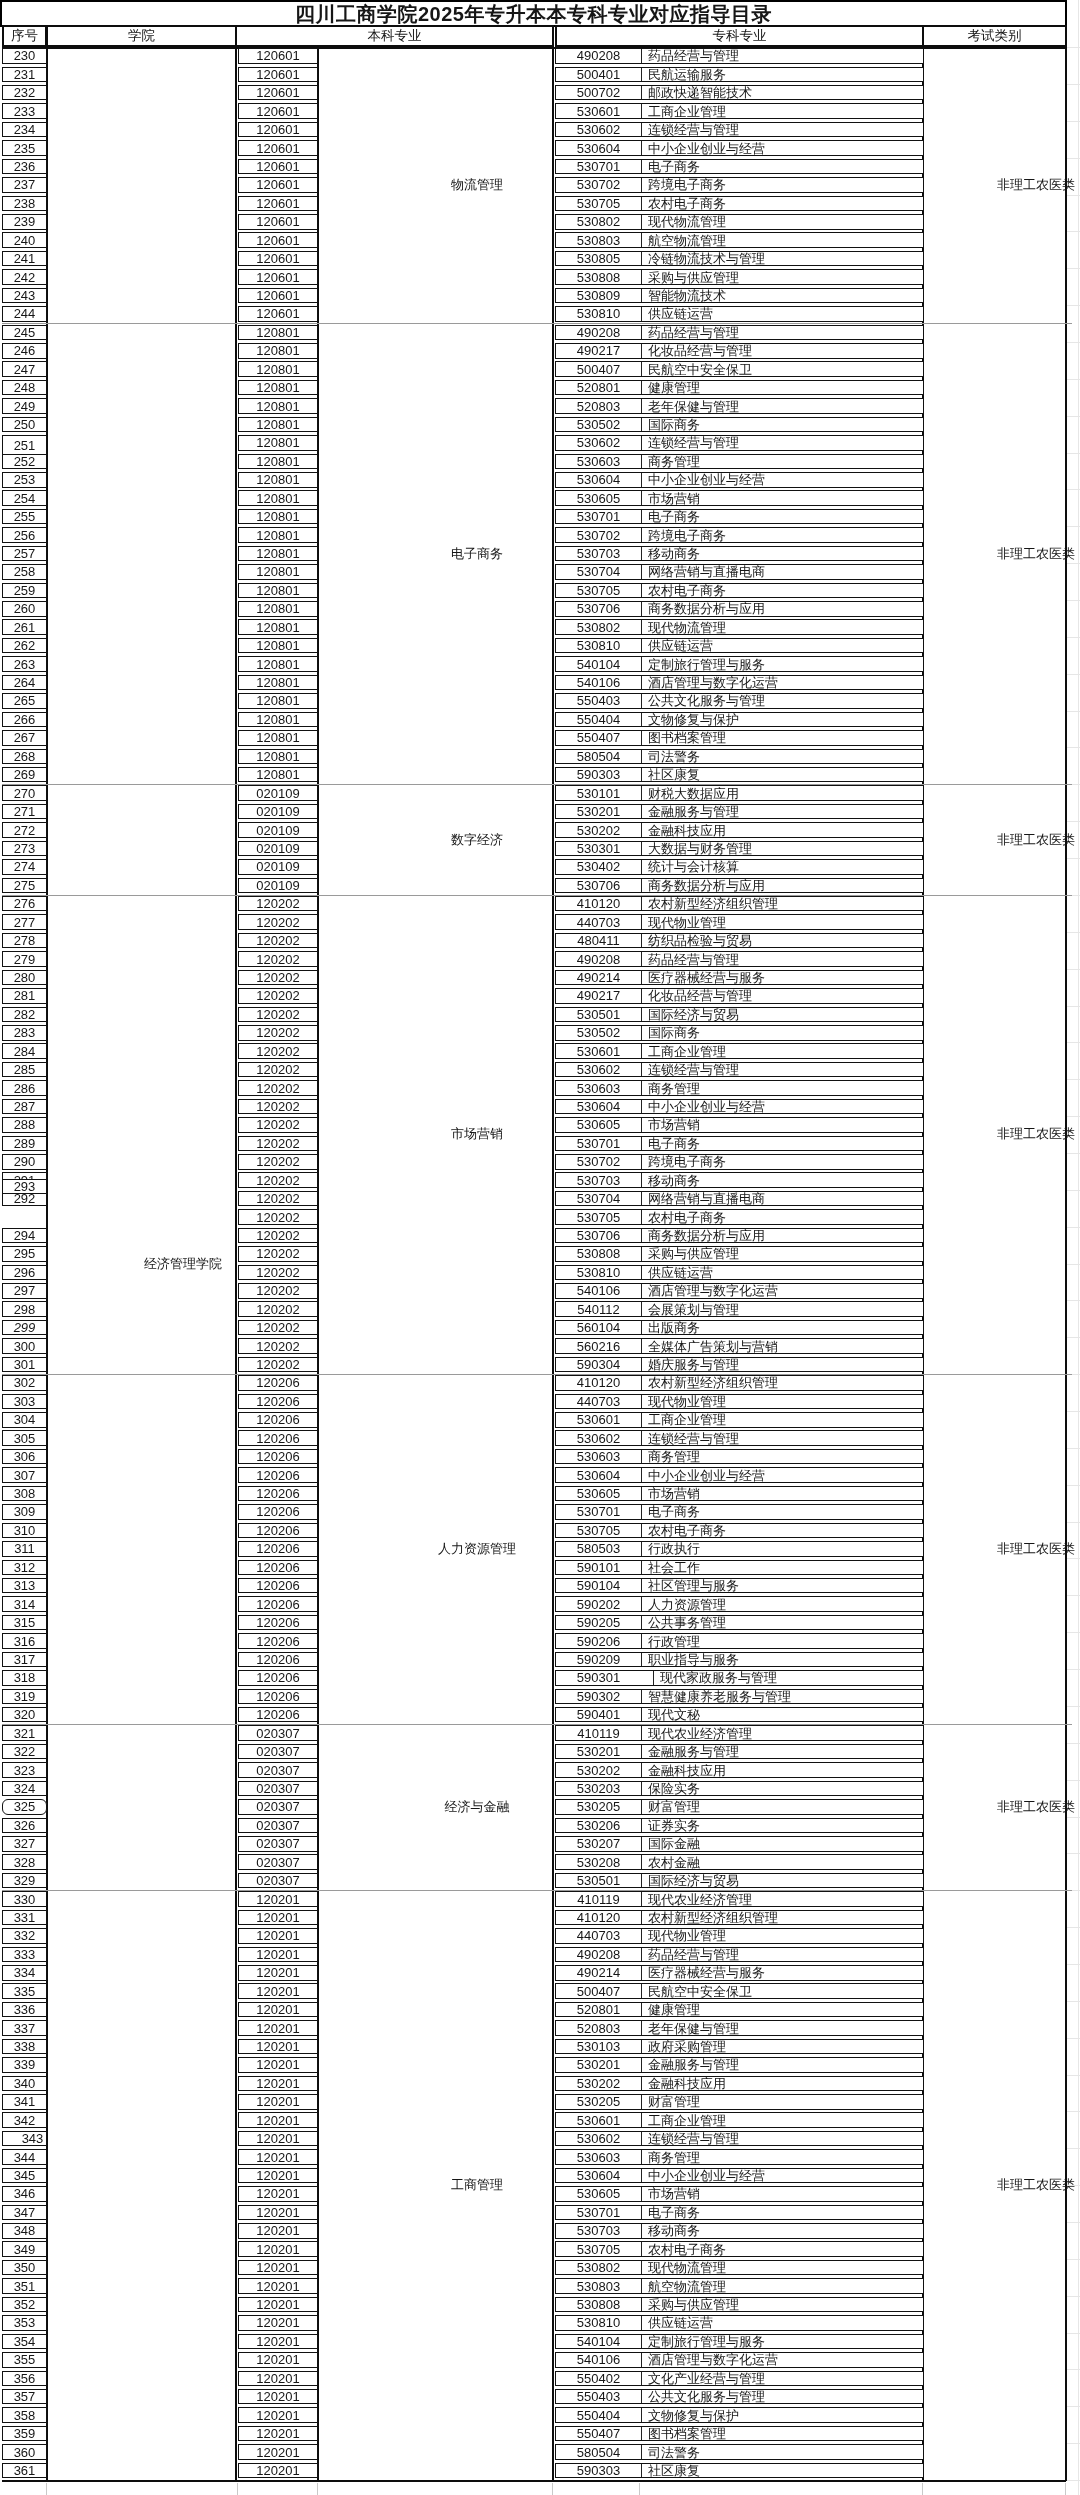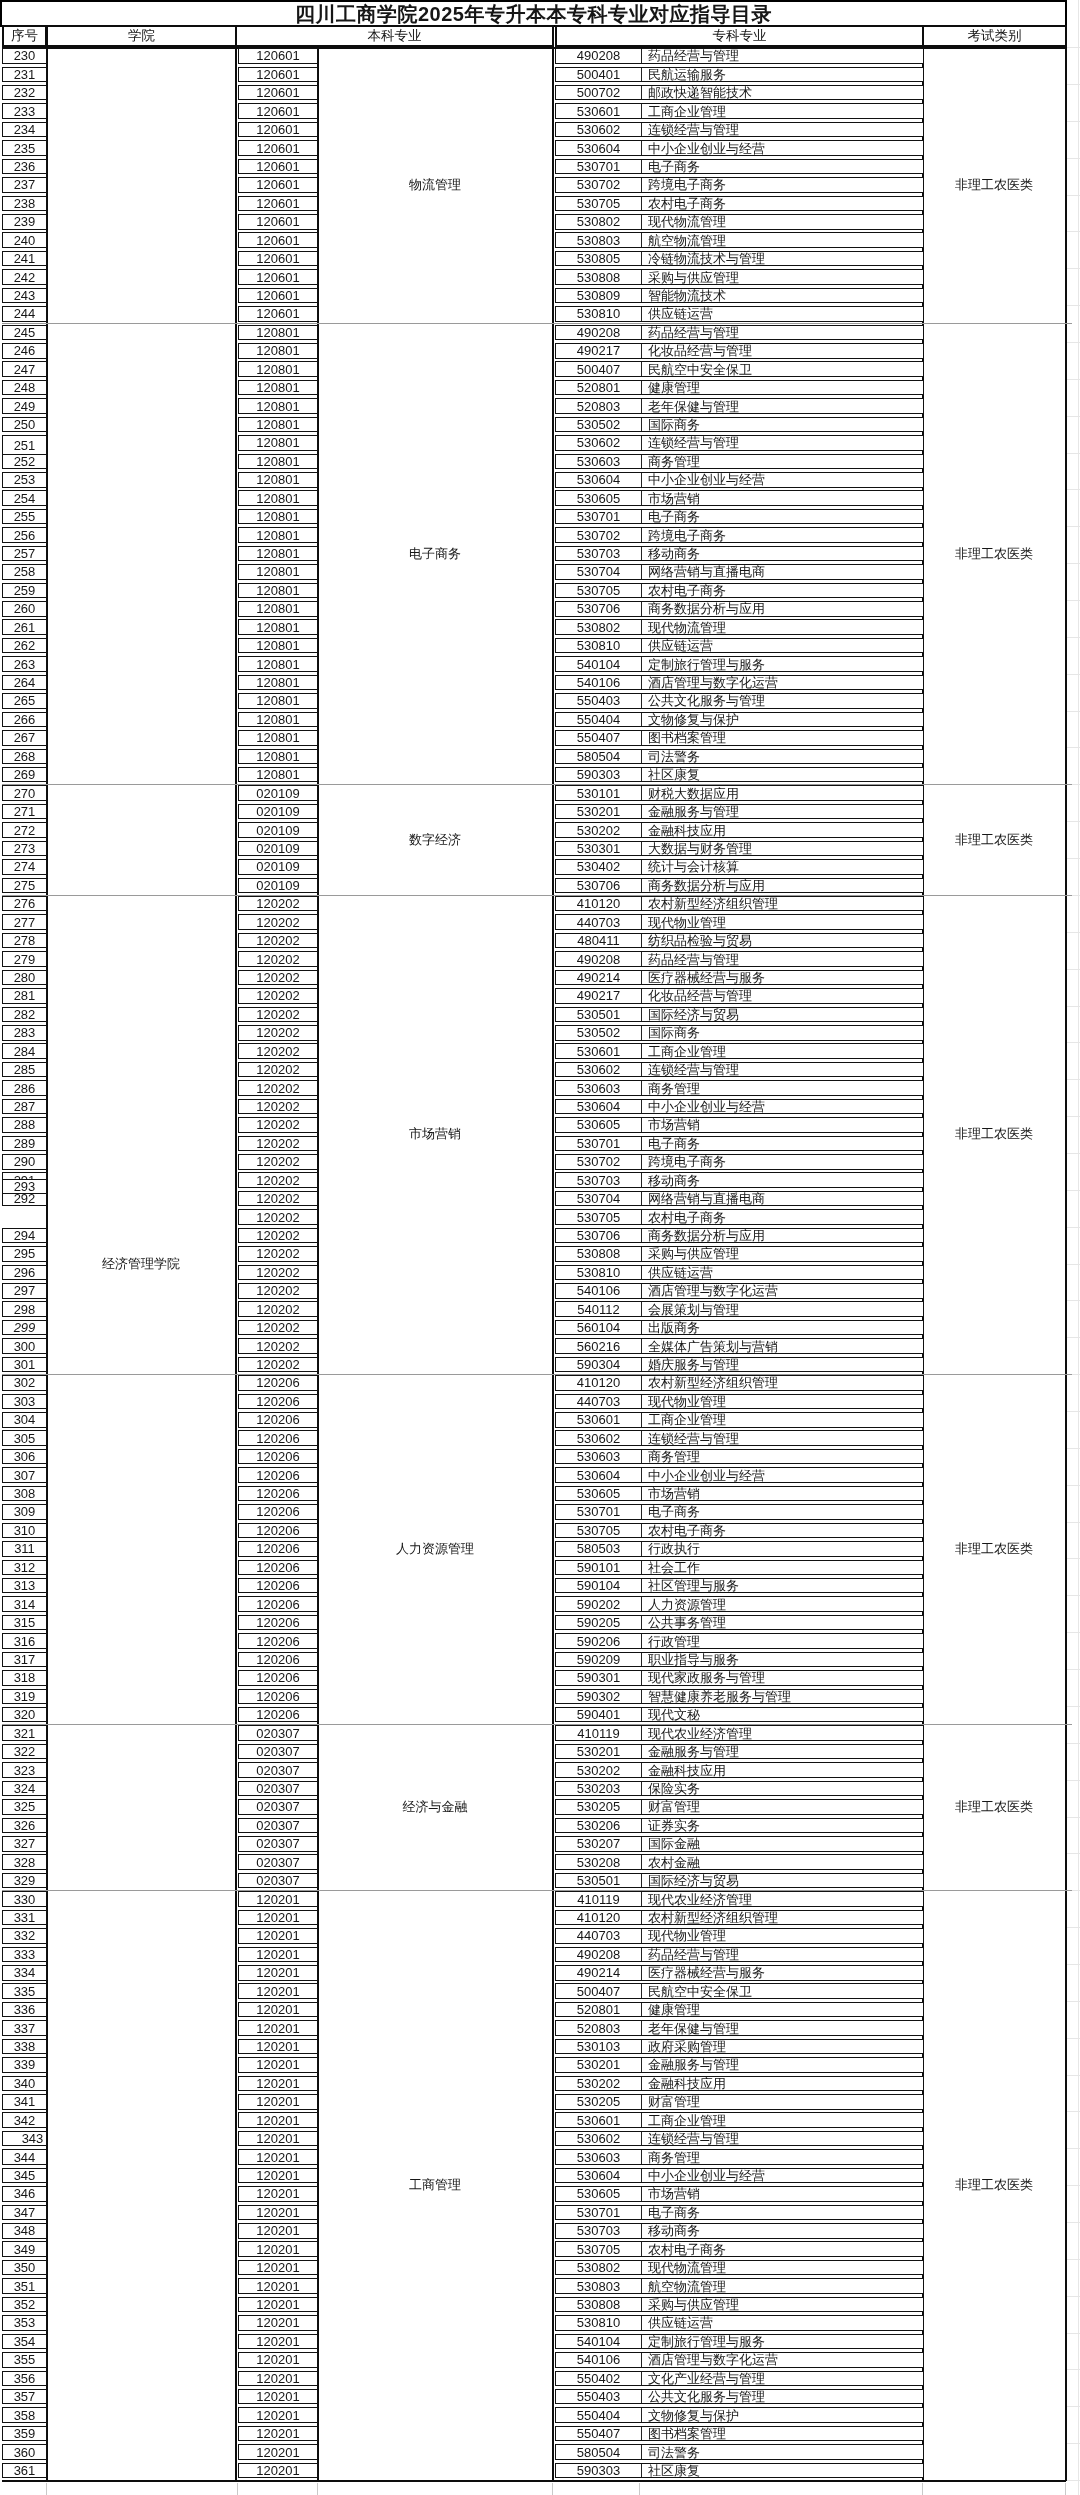--- a/index.html
+++ b/index.html
@@ -23,21 +23,21 @@
     position:absolute;box-sizing:border-box;border:1.6px solid #111;background:#fff;
     display:flex;align-items:center;font-size:13px;line-height:1;z-index:2;
   }
   .sn{left:2px;width:45px;justify-content:center;}
   .code{left:238px;width:80px;justify-content:center;}
   .zk{left:555px;width:369px;}
   .zkcode{width:85px;text-align:center;flex:none;}
   .zkname{flex:1;border-left:1.4px solid #222;align-self:stretch;display:flex;align-items:center;padding-left:6px;white-space:nowrap;overflow:hidden;}
   .mergelabel{
     position:absolute;display:flex;align-items:center;justify-content:center;
-    font-size:13px;z-index:0;text-align:center;
+    font-size:13px;z-index:0;text-align:center;padding-left:42px;
   }
   .gridfaint{position:absolute;background:#e6e6e6;}
   .bstick{position:absolute;width:1px;background:#c9c9c9;top:2483px;height:12px;}
 </style>
 </head>
 <body>
 
 <div class="page">
   <div class="title">四川工商学院2025年专升本本专科专业对应指导目录</div>
 
@@ -676,21 +676,21 @@
 
   <div class="box sn" style="top: 1651.67px; height: 15.5318px;">317</div>
   <div class="box code" style="top: 1651.67px; height: 15.5318px;">120206</div>
   <div class="box zk" style="top: 1651.67px; height: 15.5318px;">
     <span class="zkcode">590209</span>
     <span class="zkname">职业指导与服务</span>
   </div>
 
   <div class="box sn" style="top: 1670.1px; height: 15.5318px;">318</div>
   <div class="box code" style="top: 1670.1px; height: 15.5318px;">120206</div>
-  <div class="box zk" style="top: 1670.1px; height: 15.5318px;">
+  <div class="box zk" style="top: 1670.1px; height: 15.5318px; gap: 12px;">
     <span class="zkcode">590301</span>
     <span class="zkname">现代家政服务与管理</span>
   </div>
 
   <div class="box sn" style="top: 1688.53px; height: 15.5318px;">319</div>
   <div class="box code" style="top: 1688.53px; height: 15.5318px;">120206</div>
   <div class="box zk" style="top: 1688.53px; height: 15.5318px;">
     <span class="zkcode">590302</span>
     <span class="zkname">智慧健康养老服务与管理</span>
   </div>
@@ -725,21 +725,21 @@
     <span class="zkname">金融科技应用</span>
   </div>
 
   <div class="box sn" style="top: 1780.69px; height: 15.5318px;">324</div>
   <div class="box code" style="top: 1780.69px; height: 15.5318px;">020307</div>
   <div class="box zk" style="top: 1780.69px; height: 15.5318px;">
     <span class="zkcode">530203</span>
     <span class="zkname">保险实务</span>
   </div>
 
-  <div class="box sn" style="top: 1799.12px; height: 15.5318px;">325</div>
+  <div class="box sn" style="top: 1799.12px; height: 15.5318px; border-radius: 6px;">325</div>
   <div class="box code" style="top: 1799.12px; height: 15.5318px;">020307</div>
   <div class="box zk" style="top: 1799.12px; height: 15.5318px;">
     <span class="zkcode">530205</span>
     <span class="zkname">财富管理</span>
   </div>
 
   <div class="box sn" style="top: 1817.55px; height: 15.5318px;">326</div>
   <div class="box code" style="top: 1817.55px; height: 15.5318px;">020307</div>
   <div class="box zk" style="top: 1817.55px; height: 15.5318px;">
     <span class="zkcode">530206</span>

